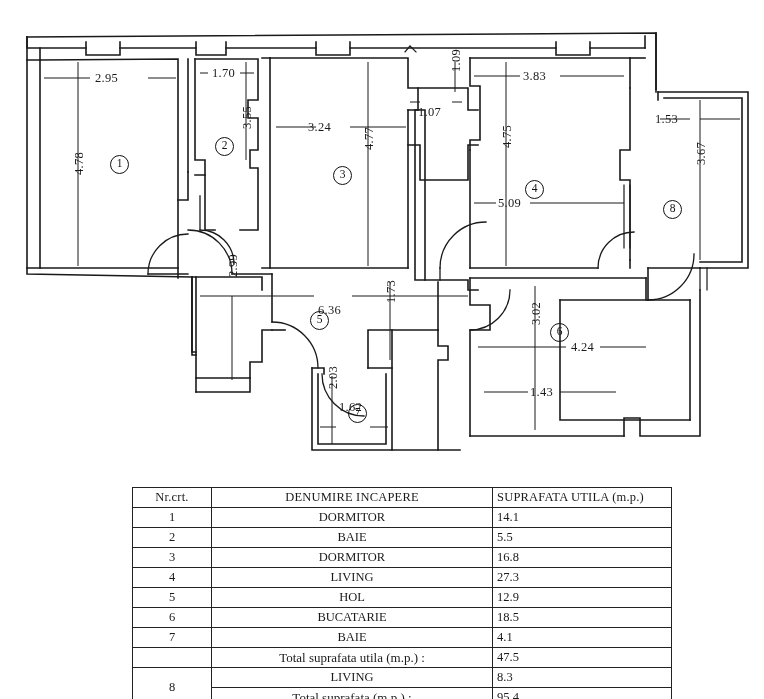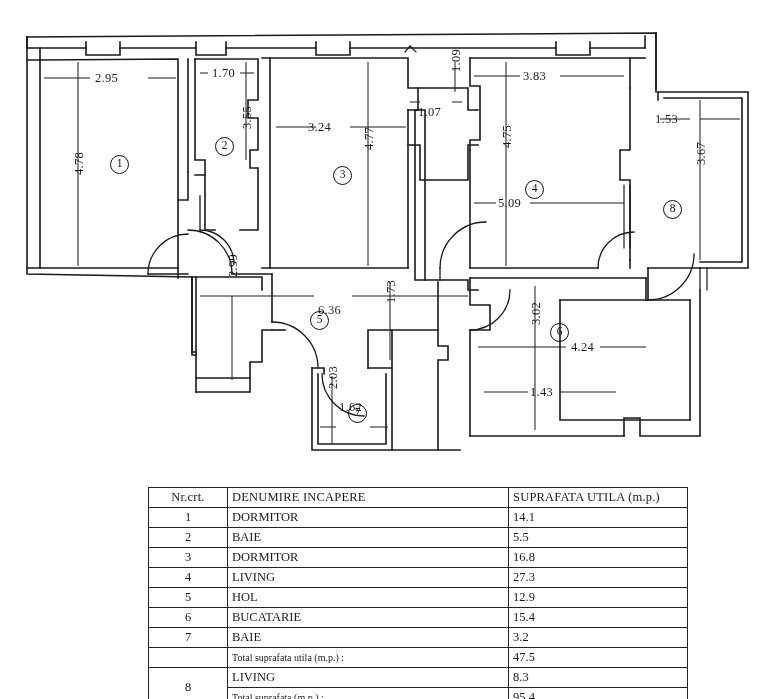--- a/index.html
+++ b/index.html
@@ -13,29 +13,29 @@
   .dim{position:absolute;font-family:"Liberation Serif",serif;font-size:12.5px;
        color:#1a1a1a;white-space:nowrap;letter-spacing:.3px;}
   .dim.vert{transform:rotate(-90deg);transform-origin:left top;}
 
   
   .rnum{position:absolute;width:17px;height:17px;border:1.2px solid #111;
         border-radius:50%;font-size:11.5px;line-height:15px;text-align:center;
         font-family:"Liberation Serif",serif;color:#111;background:transparent;}
 
   
-  #tablewrap{position:absolute;left:148px;top:487px;width:540px;height:210px;}
+  #tablewrap{position:absolute;left:132px;top:487px;width:540px;height:210px;}
   table.tbl{border-collapse:collapse;width:540px;height:210px;
             font-family:"Liberation Serif",serif;font-size:12.5px;color:#1a1a1a;}
   table.tbl td{border:1px solid #222;padding:0 4px;height:19px;vertical-align:middle;}
   .c-nr{width:70px;text-align:center;}
-  .c-name{text-align:left;}
+  .c-name{text-align:center;}
   .c-area{width:170px;text-align:left;}
   .hdr td{font-size:12.5px;letter-spacing:.2px;height:22px;}
-  .tot{font-size:10px;}
+  .tot{font-size:13px;}
 </style>
 </head>
 <body>
 
 <div id="plan">
 <svg width="764" height="480" viewBox="0 0 764 480" xmlns="http://www.w3.org/2000/svg">
   <g fill="none" stroke="#1a1a1a" stroke-width="1.6" stroke-linejoin="miter" stroke-linecap="square">
 
     <path d="M27,37 L656,33 L656,90 L656,37"></path>
     <path d="M27,37 L27,274 L192,277 L192,355 L196,355"></path>
@@ -250,26 +250,26 @@
         <td class="c-area">27.3</td>
       </tr>
       <tr>
         <td class="c-nr">5</td>
         <td class="c-name">HOL</td>
         <td class="c-area">12.9</td>
       </tr>
       <tr>
         <td class="c-nr">6</td>
         <td class="c-name">BUCATARIE</td>
-        <td class="c-area">15.4</td>
+        <td class="c-area">18.5</td>
       </tr>
       <tr>
         <td class="c-nr">7</td>
         <td class="c-name">BAIE</td>
-        <td class="c-area">3.2</td>
+        <td class="c-area">4.1</td>
       </tr>
 
       <tr>
         <td class="c-nr"></td>
         <td class="c-name tot">Total suprafata utila  (m.p.) :</td>
         <td class="c-area">47.5</td>
       </tr>
 
       <tr>
         <td class="c-nr" rowspan="2">8</td>

